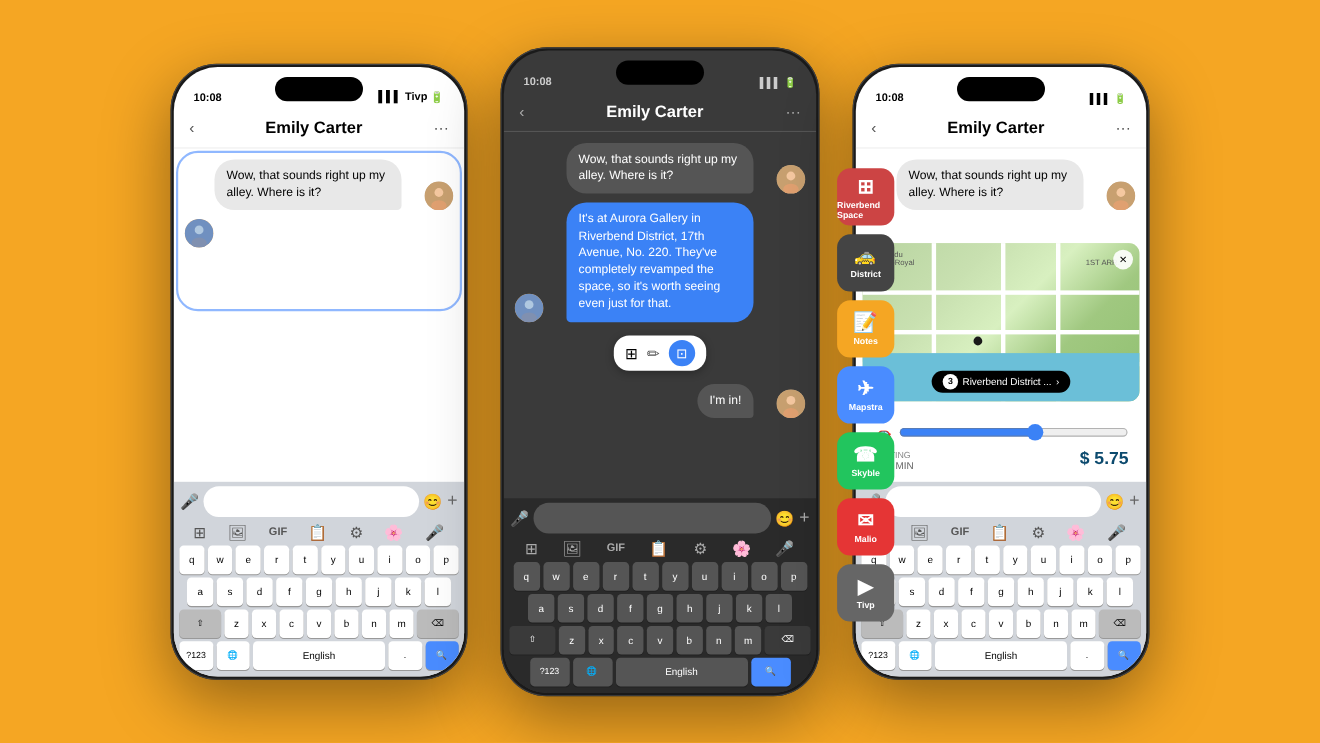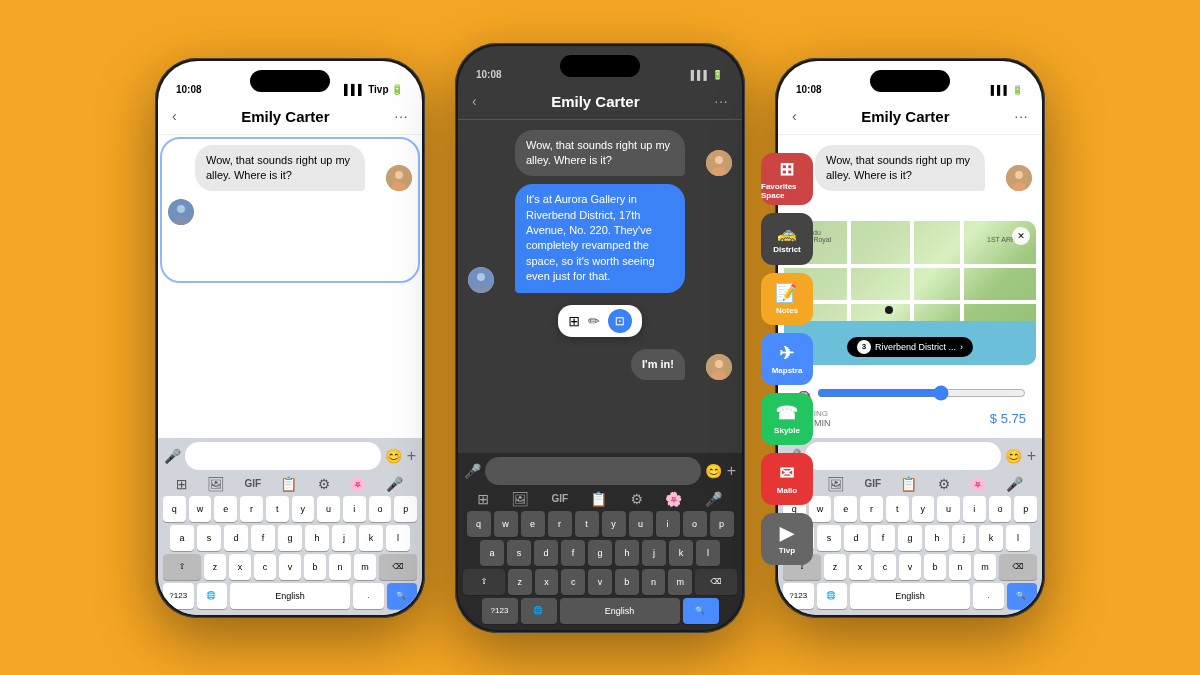--- a/index.html
+++ b/index.html
@@ -294,21 +294,21 @@
       width: 100%;
       margin: 4px 0;
     }
     .fare-info {
       display: flex;
       justify-content: space-between;
       align-items: center;
       margin-top: 4px;
     }
     .fare-label { font-size: 9px; color: #666; }
-    .fare-price { font-size: 13px; font-weight: 400; color: #3b82f6; }
+    .fare-price { font-size: 16px; font-weight: 700; color: #0c4a6e; }
     .fare-btn {
       background: #e8e8e8;
       text-align: center;
       padding: 6px;
       border-radius: 4px;
       font-size: 9px;
       font-weight: 600;
       letter-spacing: 0.5px;
       margin-top: 4px;
       cursor: pointer;
@@ -478,21 +478,21 @@
       </div>
 
       <div style="display:flex;gap:6px;align-items:center;justify-content:center;margin-top:4px;">
         <div style="background:#fff;border-radius:14px;padding:4px 10px;display:flex;gap:8px;align-items:center;box-shadow:0 2px 8px rgba(0,0,0,0.3);">
           <div style="font-size:14px;cursor:pointer;">⊞</div>
           <div style="font-size:14px;cursor:pointer;color:#555;">✏</div>
           <div style="width:24px;height:24px;border-radius:50%;background:#3b82f6;color:#fff;display:flex;align-items:center;justify-content:center;font-size:12px;cursor:pointer;">⊡</div>
         </div>
       </div>
 
-      <div class="bubble-row right" style="margin-top:4px;font-weight:bold;">
+      <div class="bubble-row right" style="margin-top:4px;">
         <div class="bubble sent" style="background:#555;color:#fff;">
           <span>I'm in!</span>
         </div>
         <div class="avatar-sm">
           <svg viewBox="0 0 26 26">
               <circle cx="13" cy="13" r="13" fill="#c8a070"></circle>
               <circle cx="13" cy="10" r="4" fill="#f5c8a0"></circle>
               <ellipse cx="13" cy="22" rx="7" ry="5" fill="#e0a070"></ellipse>
             </svg>
         </div>
@@ -556,21 +556,21 @@
           <div class="key space-key dark-key">English</div>
           <div class="key wide dark-key" style="background:#4a8cff;color:#fff;">🔍</div>
         </div>
       </div>
     </div>
   </div>
 
   <div class="app-dock">
     <div class="dock-icon" style="background:#cc4444;">
       <div style="font-size:18px;">⊞</div>
-      <span>Favorites Space</span>
+      <span>Riverbend Space</span>
     </div>
     <div class="dock-icon" style="background:#444;">
       <div style="font-size:16px;">🚕</div>
       <span>District</span>
     </div>
     <div class="dock-icon" style="background:#f5a623;">
       <div style="font-size:18px;">📝</div>
       <span>Notes</span>
     </div>
     <div class="dock-icon" style="background:#4a8cff;">

